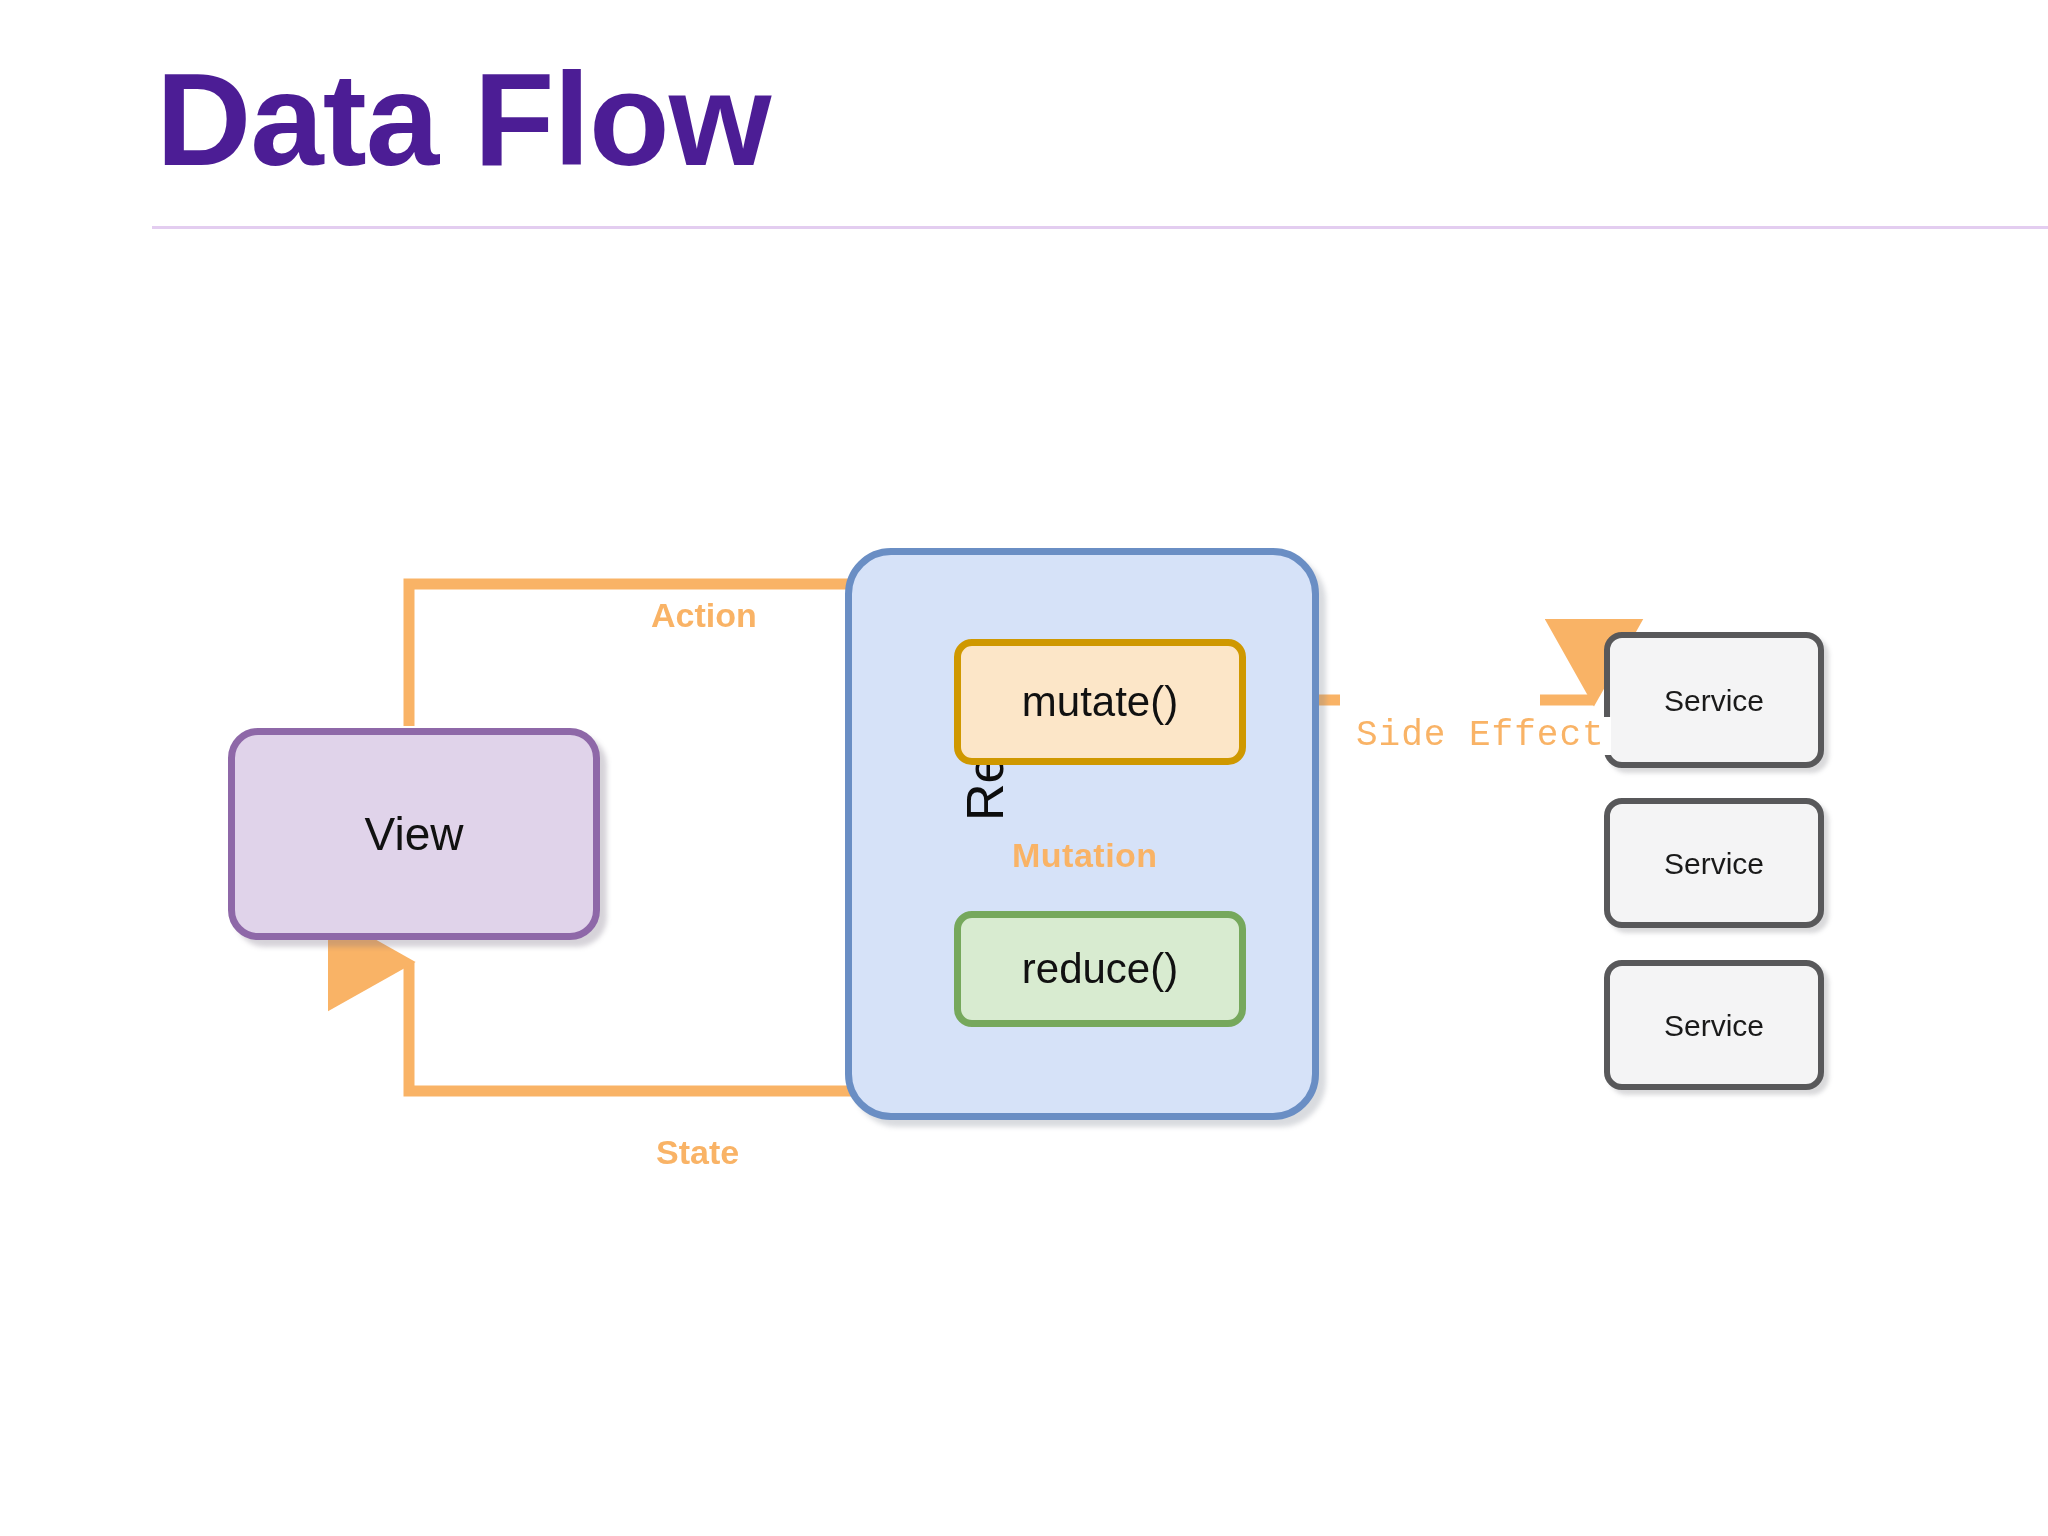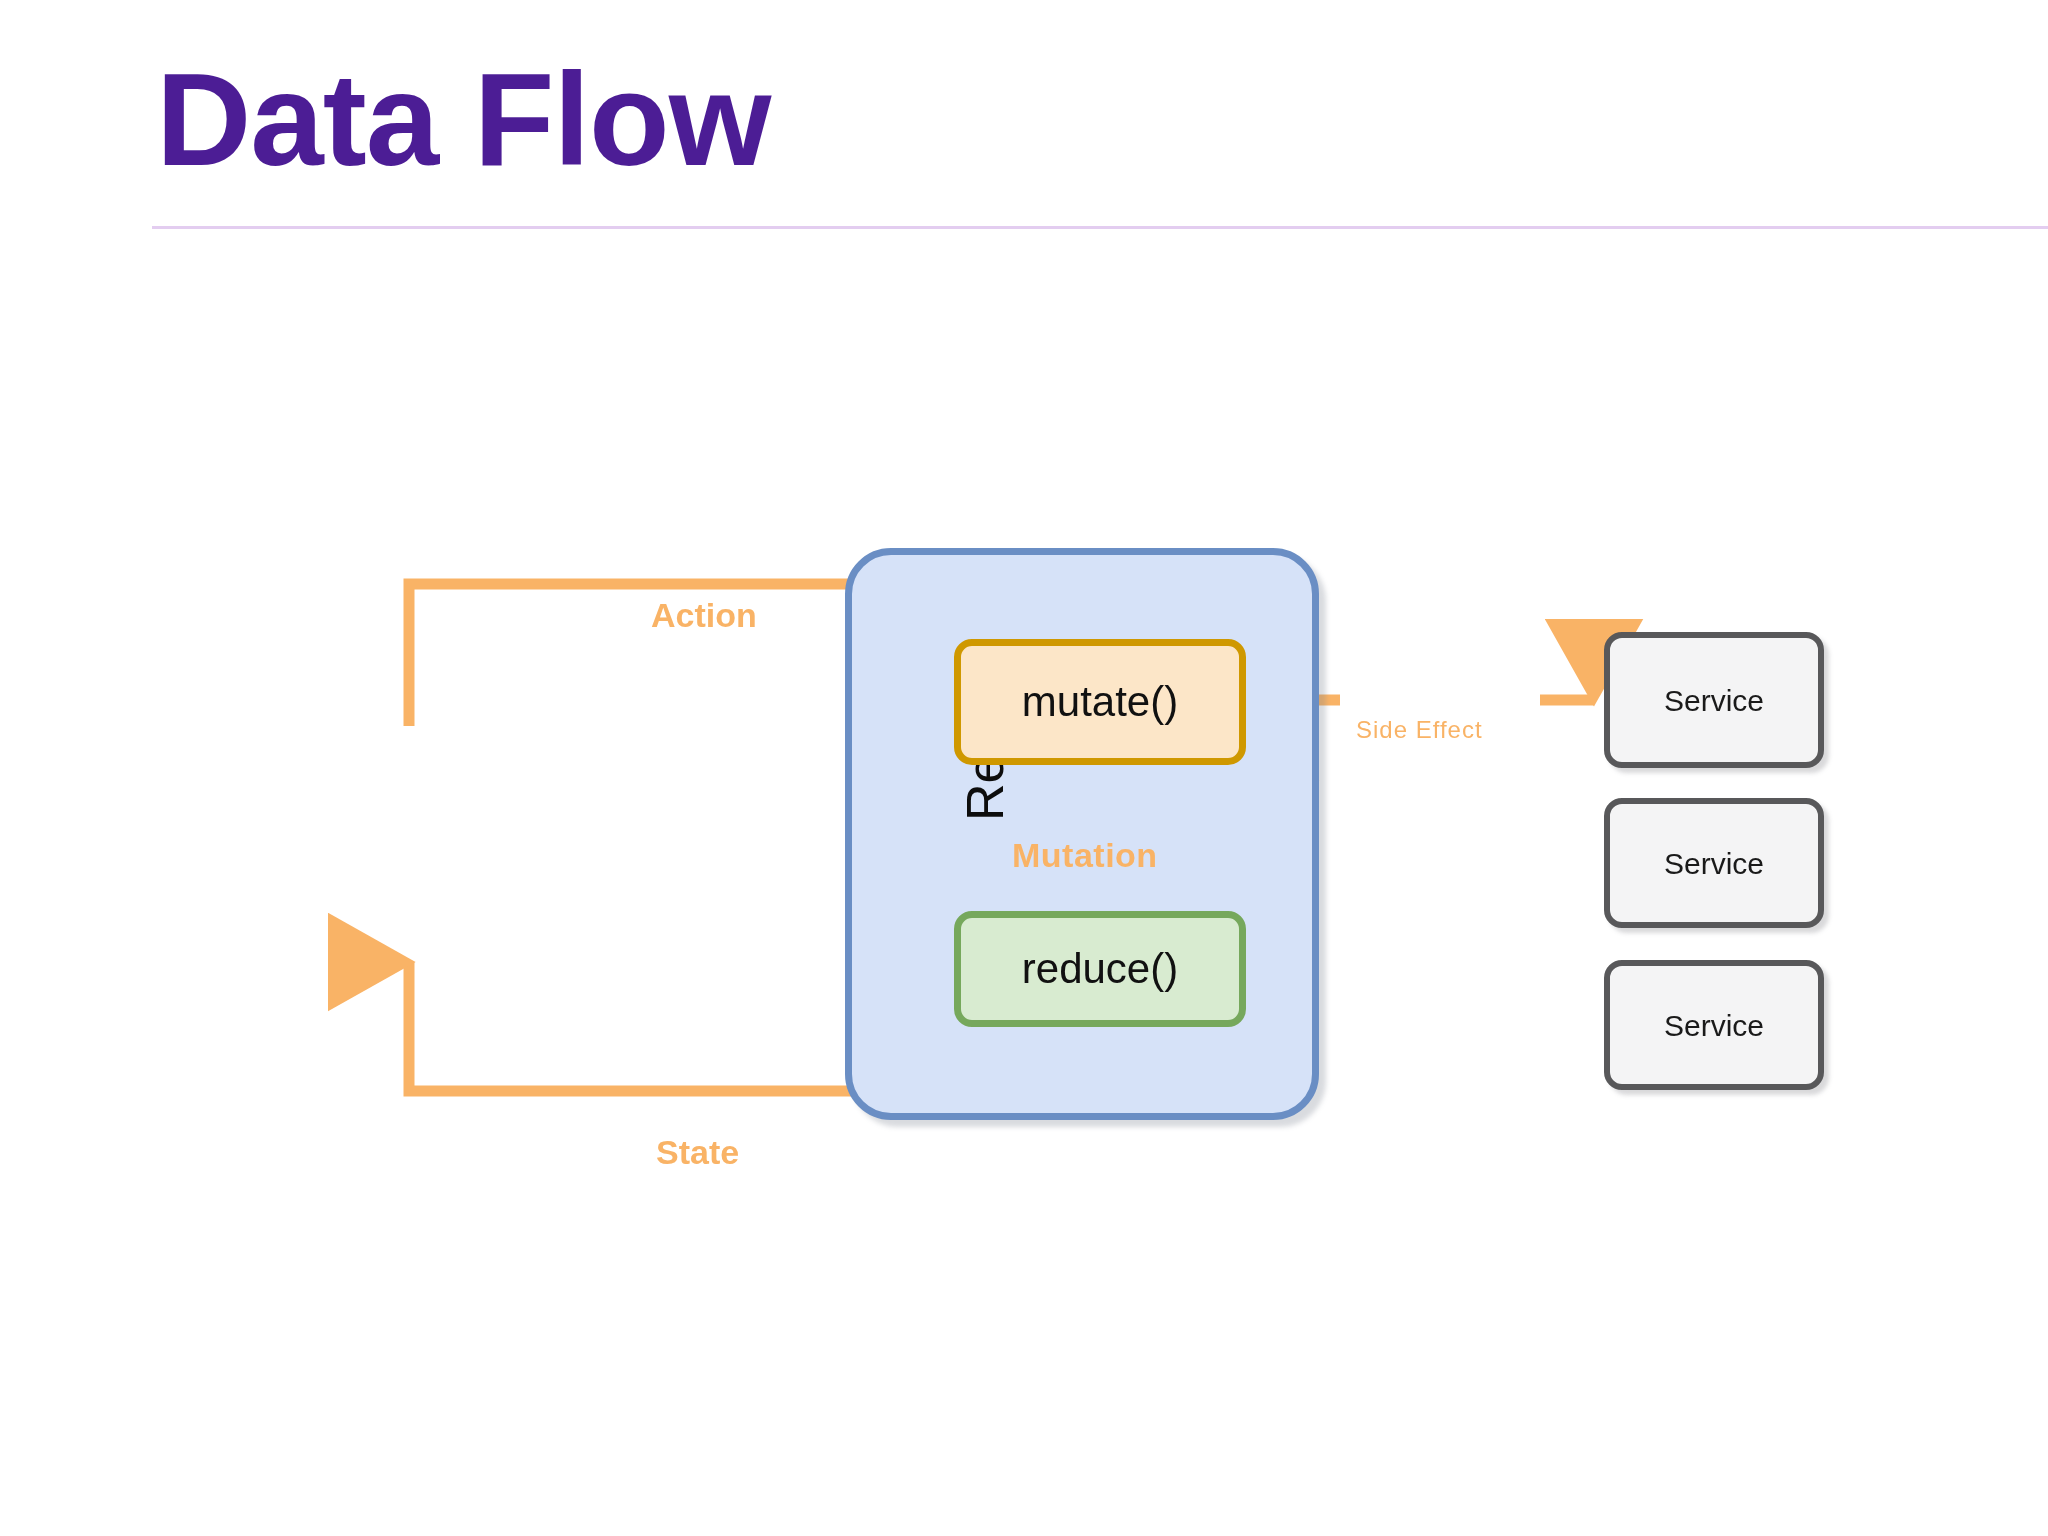--- a/index.html
+++ b/index.html
@@ -156,22 +156,23 @@
   #label-action { left: 645px; top: 566px; }
   #label-state  { left: 650px; top: 1103px; }
   #label-mutation {
     left: 1006px; top: 806px;
     background: #d6e2f8;
     letter-spacing: 0.5px;
   }
   #label-side-effect {
     left: 1350px; top: 685px;
     font-weight: normal;
-    font-size: 24px;
+    font-size: 36px;
     letter-spacing: 1px;
+    font-family: Liberation Mono, monospace;
   }
 </style>
 </head>
 <body>
 
 <div id="slide">
 
   <div id="slide-title">Data Flow</div>
   <div id="title-rule"></div>
 
@@ -205,20 +206,23 @@
 
     <g>
       <path d="M 1340 700 L 1270 700" fill="none" stroke="#f9b366" stroke-width="11" stroke-linecap="butt" marker-end="url(#arrow-left)"></path>
       <path d="M 1540 700 L 1594 700" fill="none" stroke="#f9b366" stroke-width="11" stroke-linecap="butt" marker-end="url(#arrow-right)"></path>
     </g>
   </svg>
 
   <div class="node" id="node-reactor"></div>
   <div id="reactor-label">Reactor</div>
 
+  <div class="node" id="node-view">
+    <span class="node-label">View</span>
+  </div>
 
   <div class="node" id="node-reduce">
     <span class="node-label">reduce()</span>
   </div>
 
   <div class="node" id="node-mutate">
     <span class="node-label">mutate()</span>
   </div>
 
   <div class="node service-box" id="service-0">

